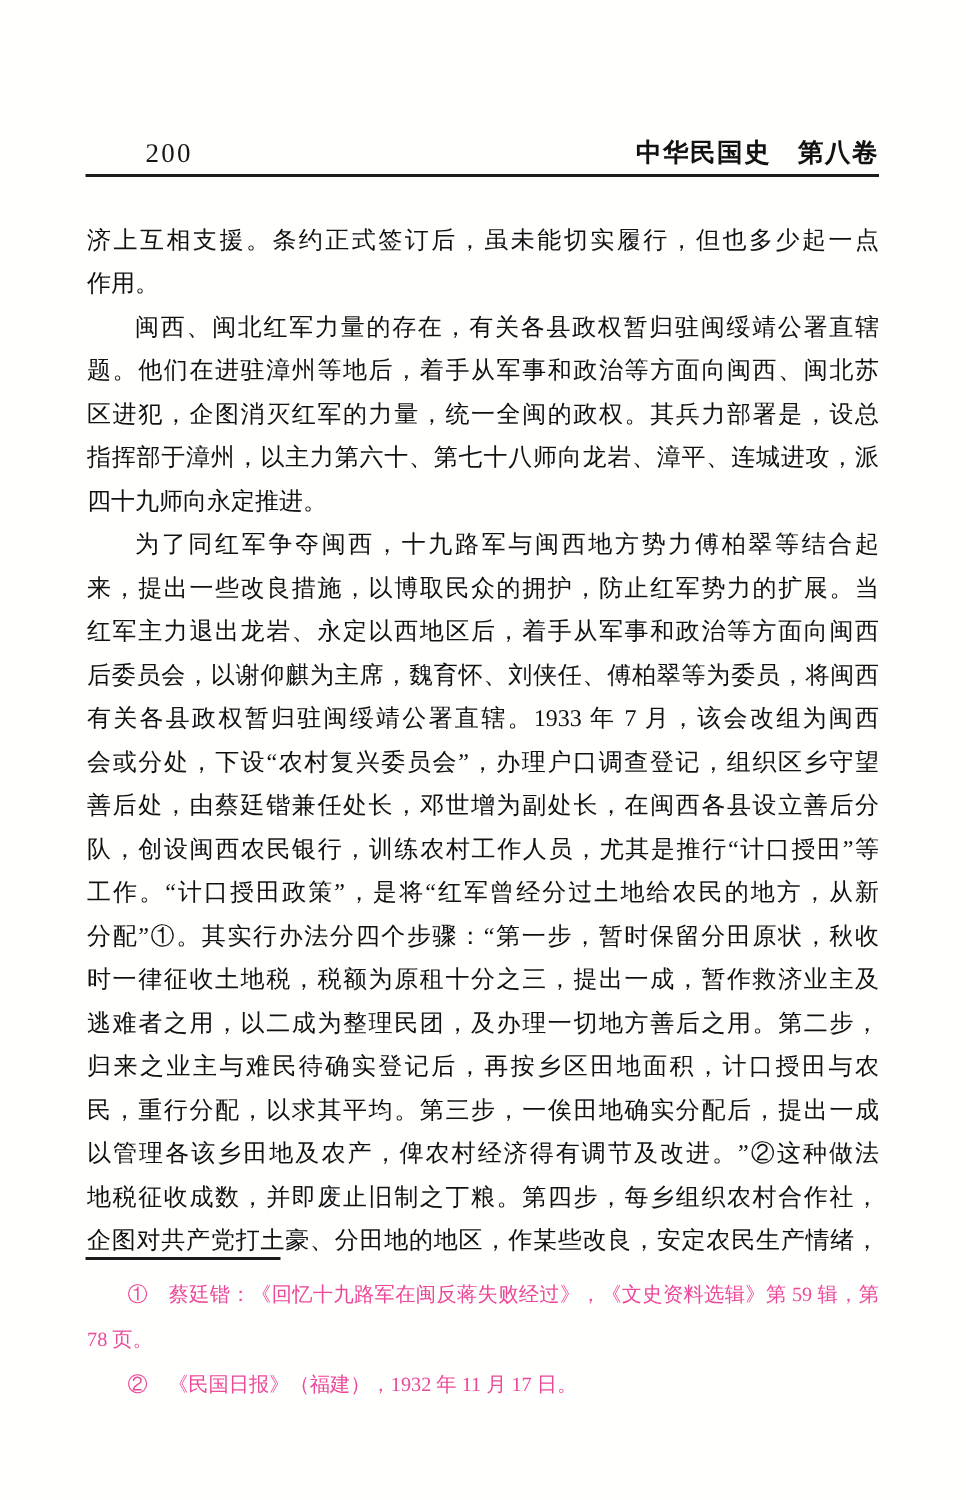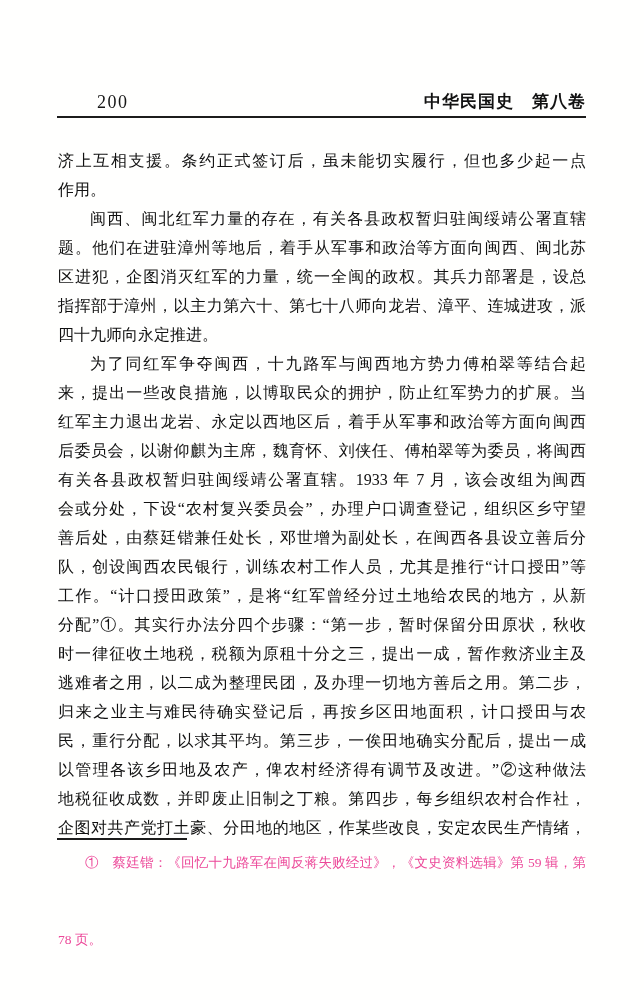--- a/index.html
+++ b/index.html
@@ -84,21 +84,21 @@
     line-height: 30px;
     color: #ec4899;
   }
   .fn-line {
     height: 30px;
     overflow: hidden;
     text-align: justify;
     text-align-last: justify;
   }
   .fn-line.indent { text-indent: 2em; }
-  .fn-line.short { text-align-last: left; margin-top: 47px; }
+  .fn-line.short { text-align-last: left; }
 </style>
 </head>
 <body>
 
 <div class="page">
 
   <div class="running-header">
     <div class="page-number">200</div>
     <div class="book-title">中华民国史　第八卷</div>
   </div>

